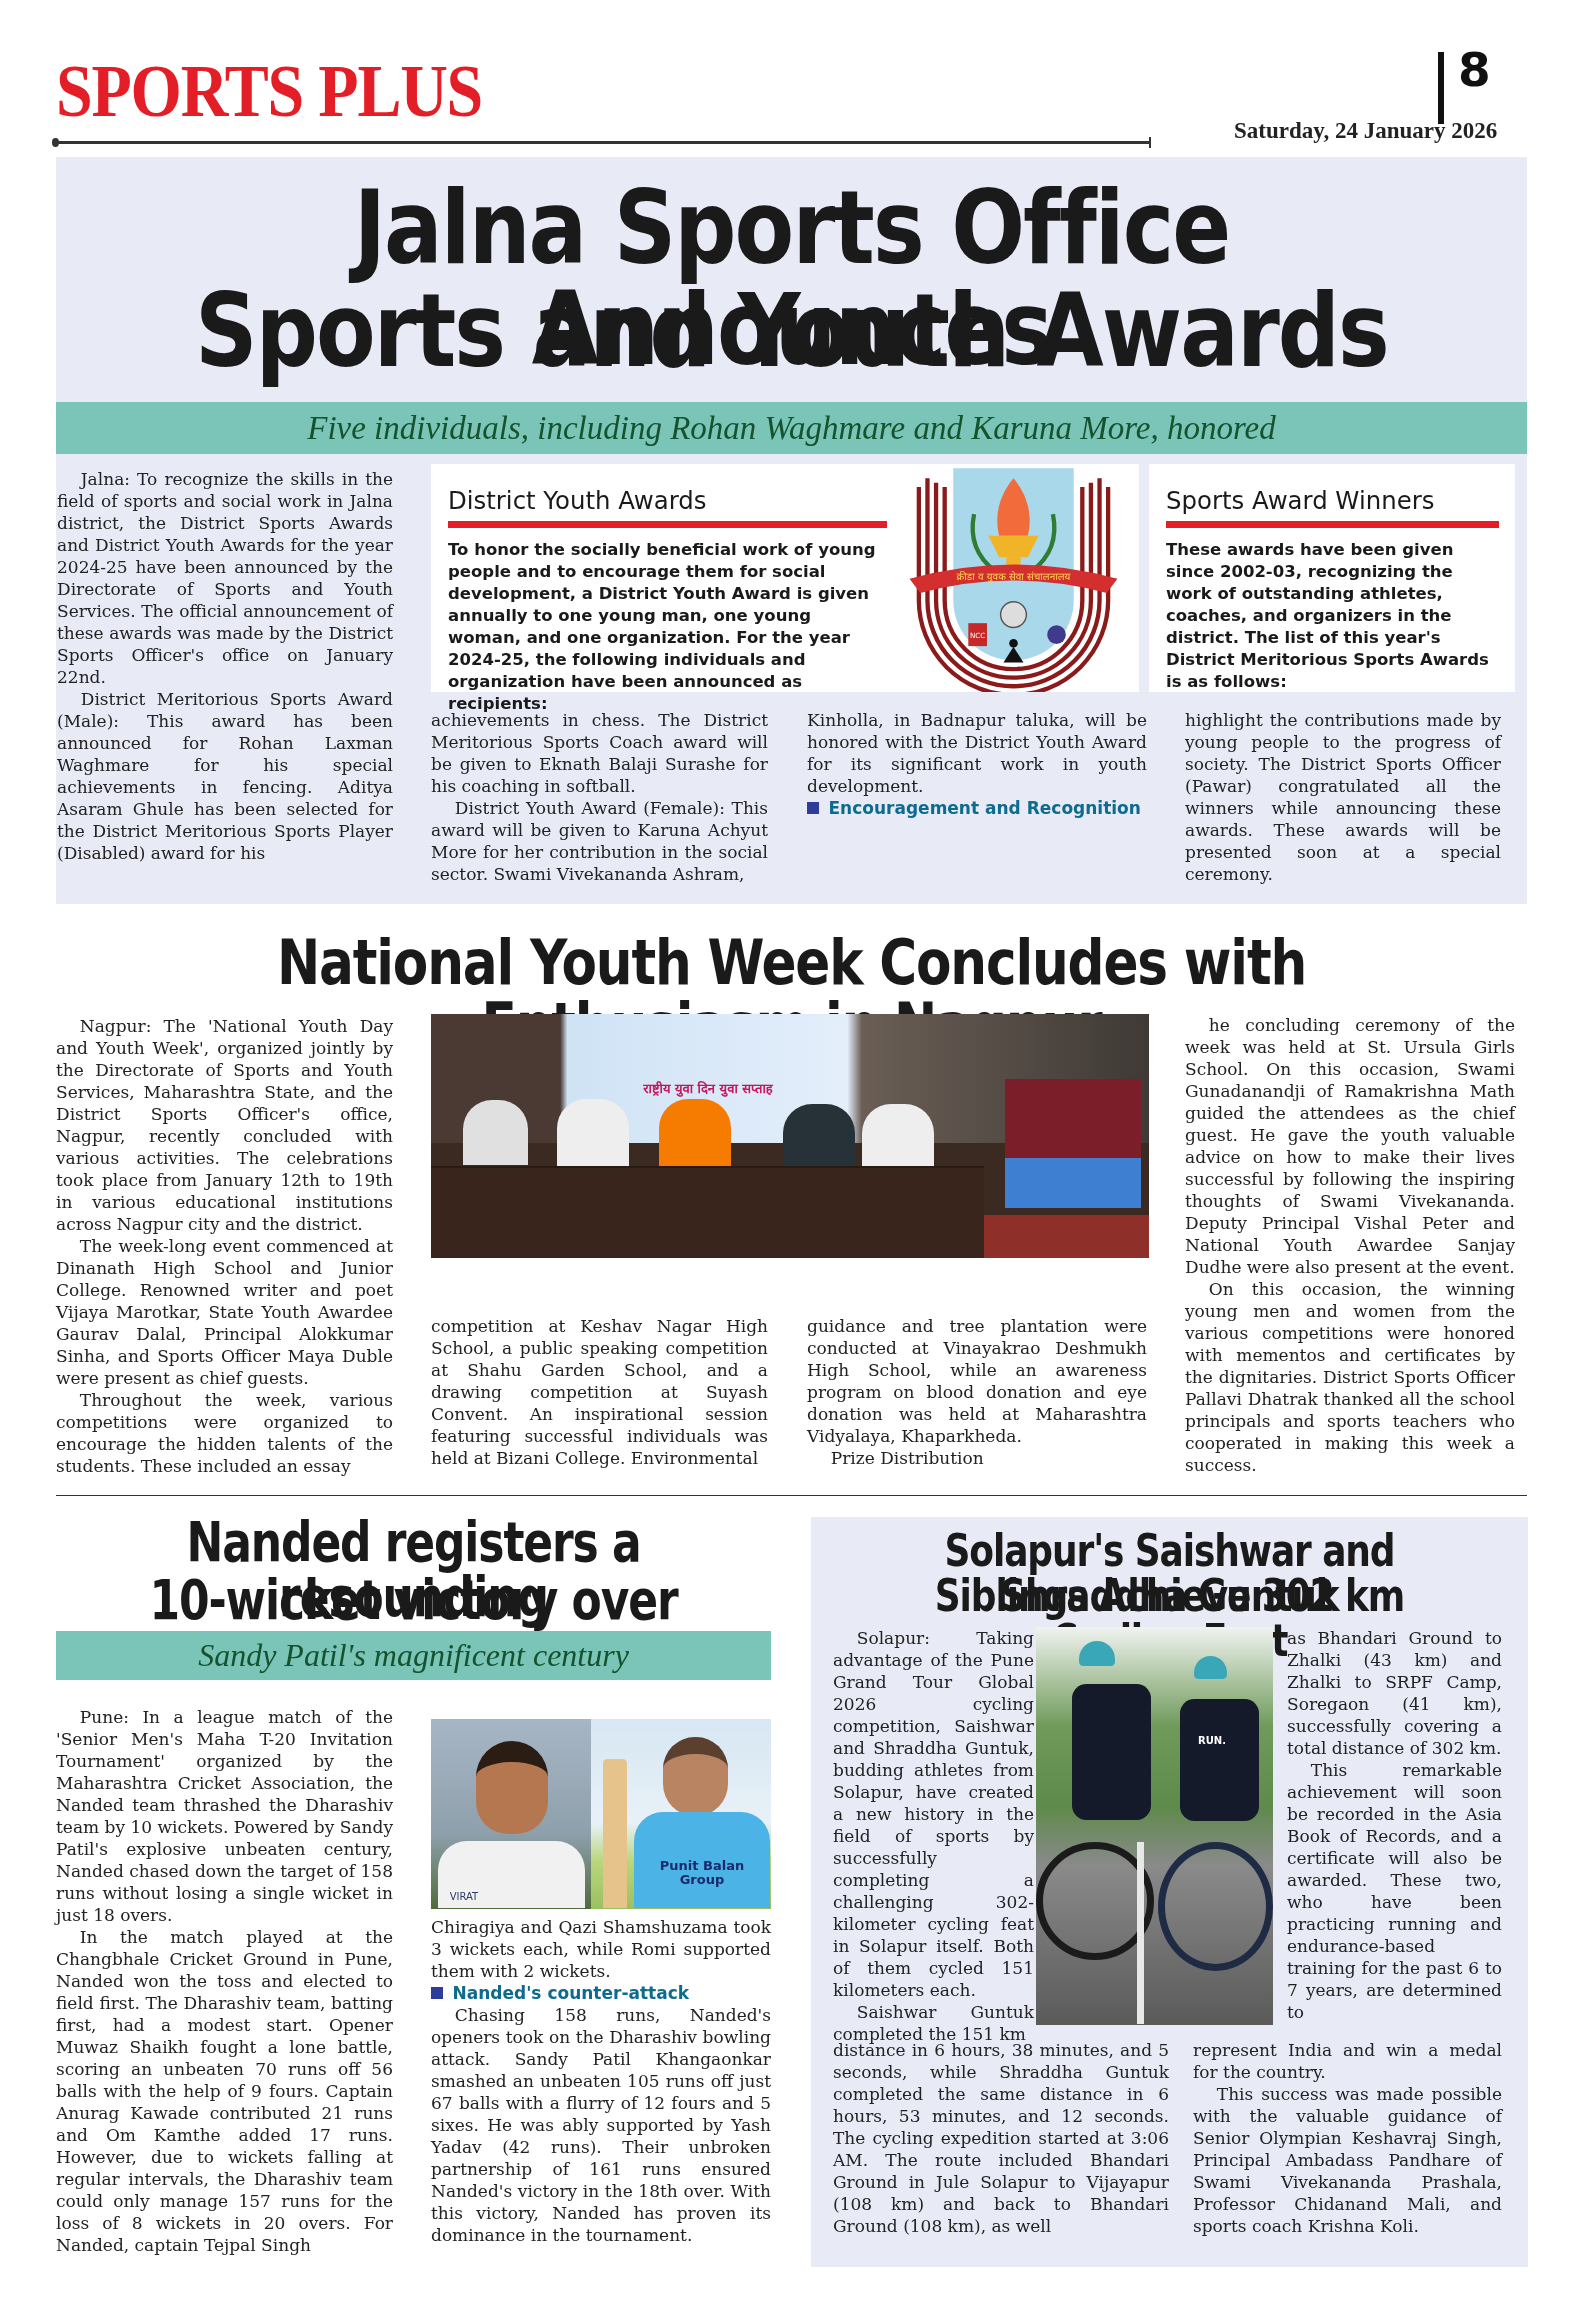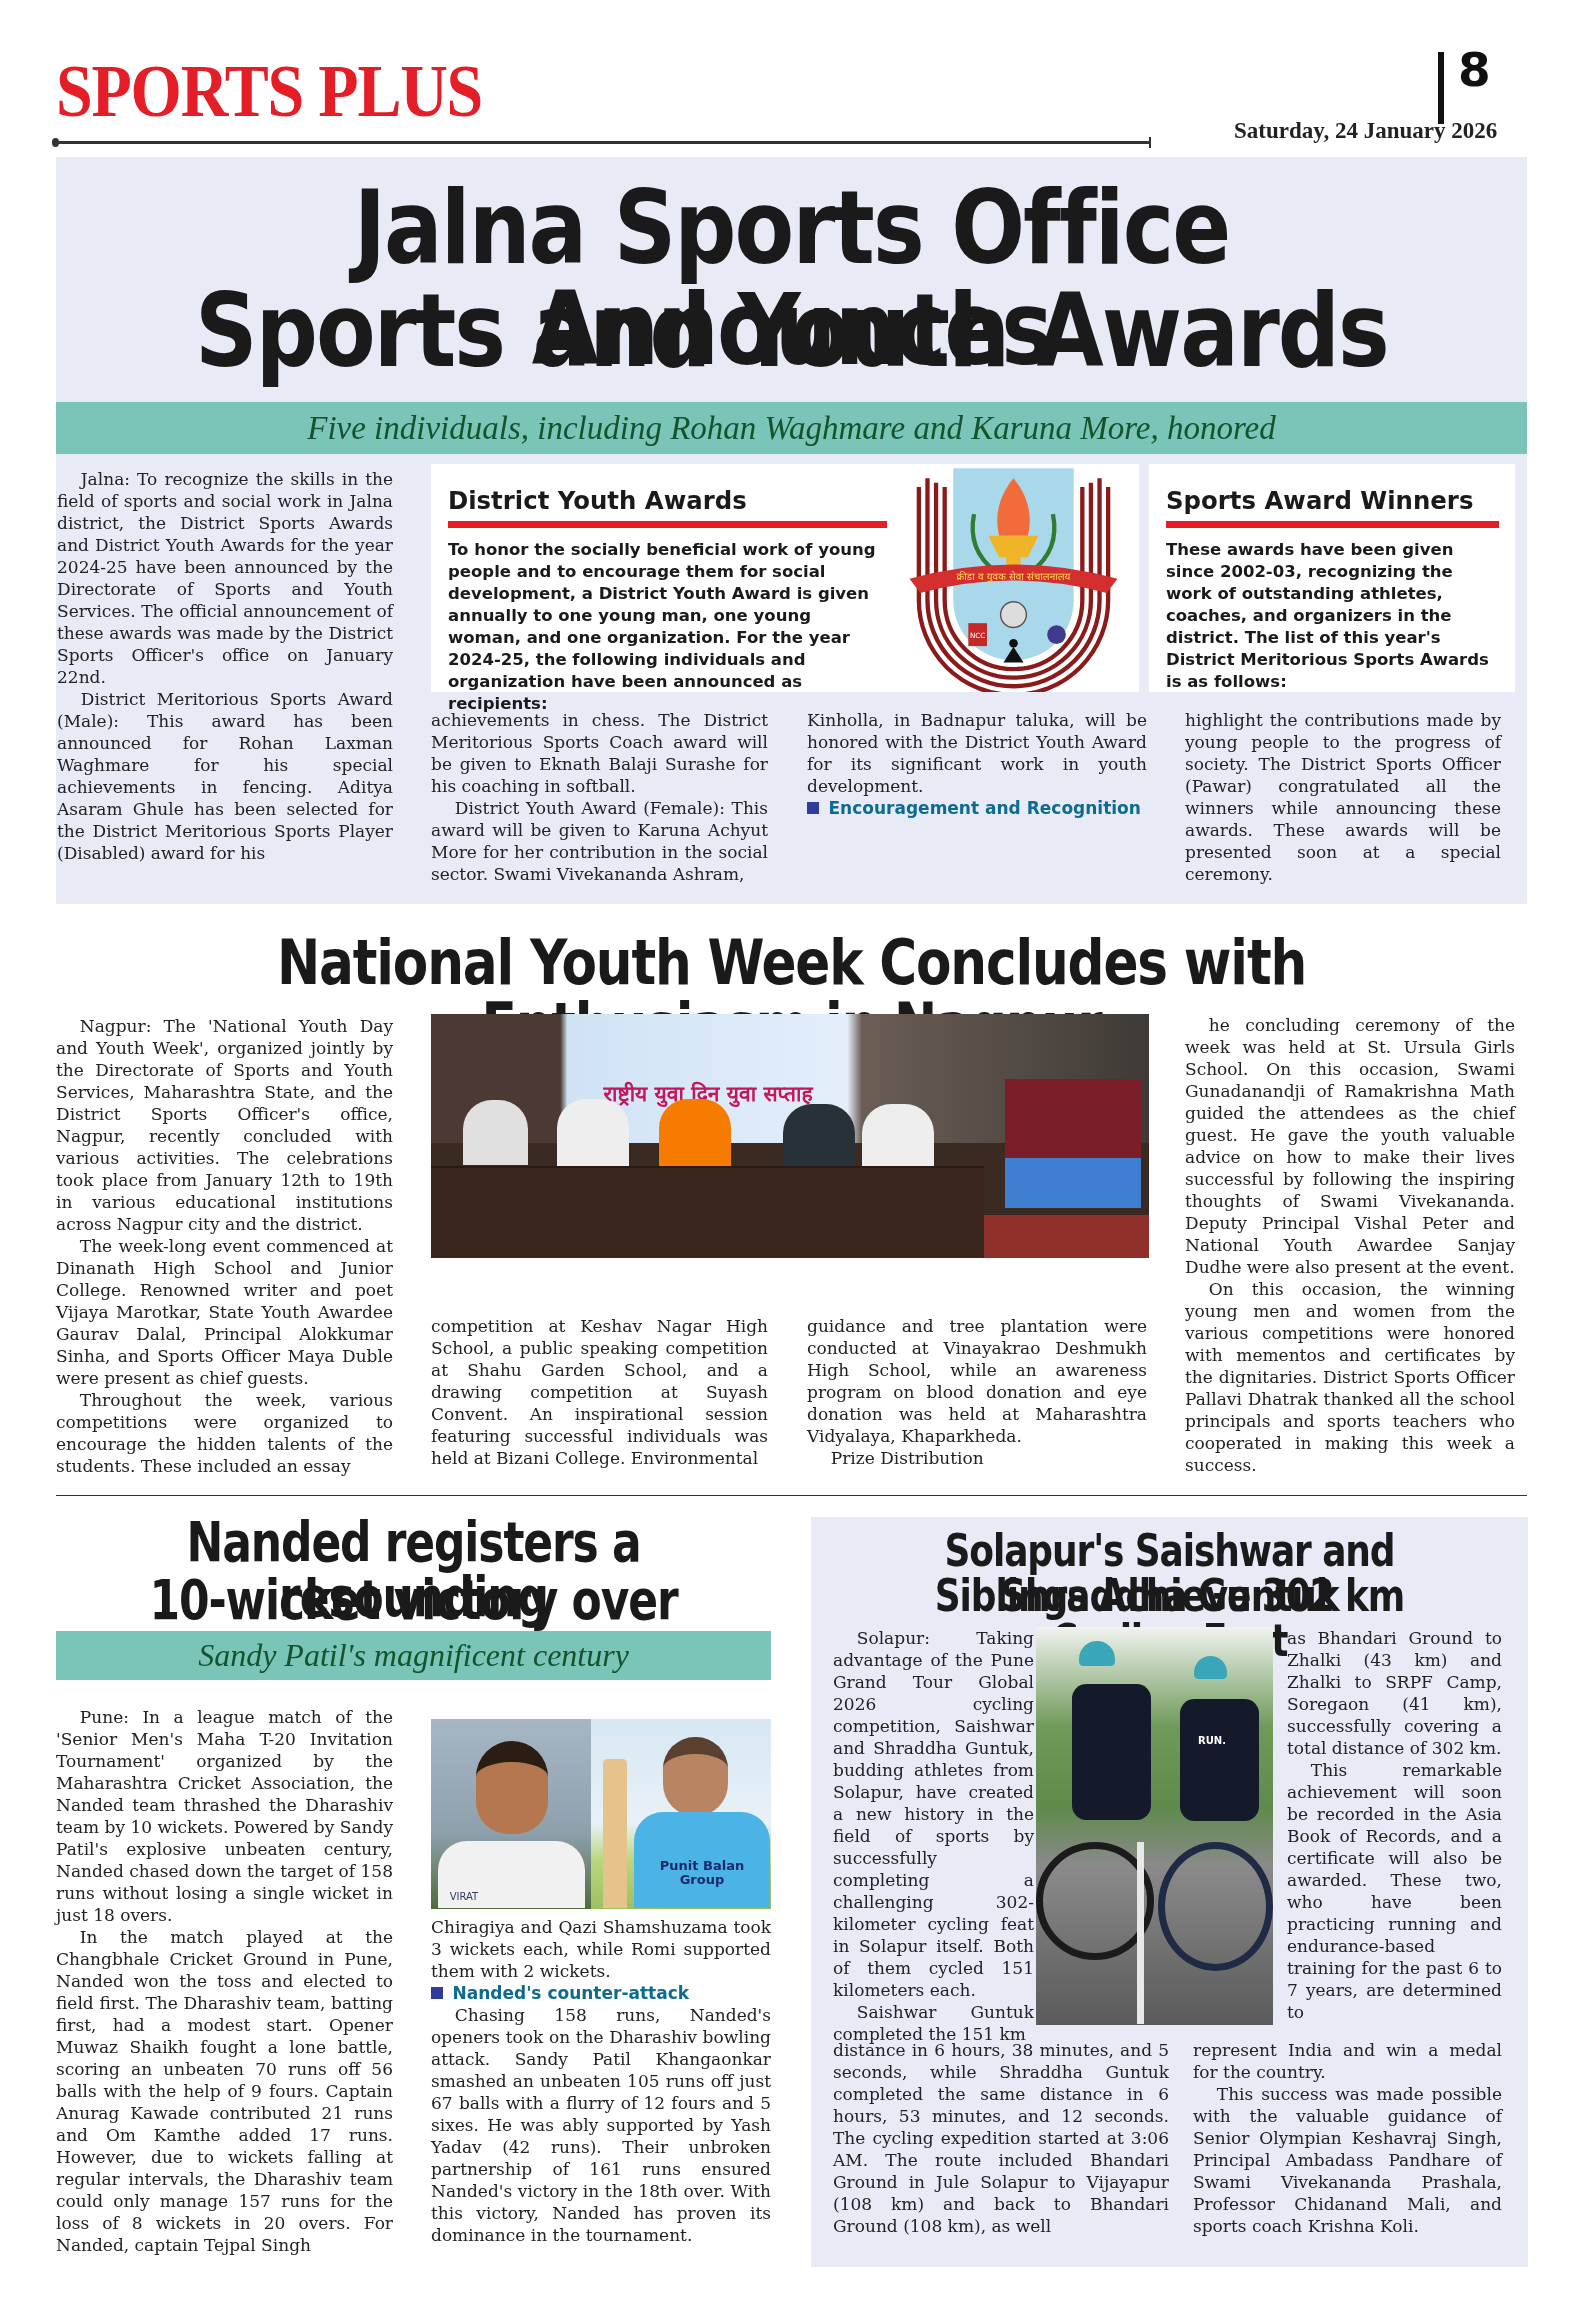--- a/index.html
+++ b/index.html
@@ -19,21 +19,21 @@
 
   
   .jalna-bg { left: 56px; top: 157px; width: 1471px; height: 747px; background: #e8eaf6; }
   .headline-xl { left: 56px; width: 1471px; text-align: center; font-family: "DejaVu Sans", sans-serif; font-weight: bold; color: #1a1a1a; letter-spacing: -2.2px; line-height: 1; }
   .jalna-h1 { top: 178px; font-size: 101px; transform: scaleX(0.86); transform-origin: center top; }
   .jalna-h2 { top: 281px; font-size: 101px; transform: scaleX(0.86); transform-origin: center top; }
   .teal-band { background: #7bc4b8; color: #14532d; font-family: "Liberation Serif", serif; font-style: italic; text-align: center; }
   .jalna-sub { left: 56px; top: 402px; width: 1471px; height: 52px; font-size: 33px; line-height: 52px; }
 
   .box-white { background: #fff; }
-  .box-title { font-family: "DejaVu Sans", sans-serif; font-weight: bold; color: #1a1a1a; }
+  .box-title { font-family: "DejaVu Sans", sans-serif; font-weight: normal; color: #1a1a1a; }
   .red-rule { height: 6.5px; background: #e41e26; }
   .box-text { font-family: "DejaVu Sans", sans-serif; font-weight: bold; font-size: 16.5px; line-height: 22px; color: #1a1a1a; }
 
   .col { font-family: "DejaVu Serif", serif; font-size: 17px; line-height: 22px; text-align: justify; color: #222; }
   .col p { text-indent: 1.4em; }
   .col p.noindent { text-indent: 0; }
   .subhead { font-family: "DejaVu Sans", sans-serif; font-weight: bold; color: #0d6b8f; font-size: 17px; text-indent: 0 !important; display: flex; align-items: center; gap: 10px; }
   .subhead .sq { display: inline-block; width: 11.5px; height: 11.5px; background: #2e3d9a; flex-shrink: 0; }
 
   
@@ -132,21 +132,21 @@
   <h2 class="abs nag-h">National Youth Week Concludes with Enthusiasm in Nagpur</h2>
 
   <div class="abs col" style="left:56px; top:1015px; width:337px;">
     <p>Nagpur: The 'National Youth Day and Youth Week', organized jointly by the Directorate of Sports and Youth Services, Maharashtra State, and the District Sports Officer's office, Nagpur, recently concluded with various activities. The celebrations took place from January 12th to 19th in various educational institutions across Nagpur city and the district.</p>
     <p>The week-long event commenced at Dinanath High School and Junior College. Renowned writer and poet Vijaya Marotkar, State Youth Awardee Gaurav Dalal, Principal Alokkumar Sinha, and Sports Officer Maya Duble were present as chief guests.</p>
     <p>Throughout the week, various competitions were organized to encourage the hidden talents of the students. These included an essay</p>
   </div>
 
   <div class="abs photo" style="left:431px; top:1014px; width:718px; height:244px; background:#3b2a22;">
     <div style="position:absolute; left:0; top:0; width:718px; height:129px; background:linear-gradient(90deg,#4a3a33 0%,#4a3a33 18%,#cfe3f5 19%,#e4eefb 58%,#6a5e55 60%,#3f3a36 100%);"></div>
-    <div style="position:absolute; left:144px; top:65px; width:266px; text-align:center; font-family:'DejaVu Sans',sans-serif; font-weight:bold; font-size:21px; color:#c2185b;">राष्ट्रीय युवा दिन युवा सप्ताह</div>
+    <div style="position:absolute; left:144px; top:65px; width:266px; text-align:center; font-family:'DejaVu Sans',sans-serif; font-weight:bold; font-size:13px; color:#c2185b;">राष्ट्रीय युवा दिन युवा सप्ताह</div>
     <div style="position:absolute; left:32px; top:86px; width:65px; height:65px; background:#e0e0e0; border-radius:29px 29px 0 0;"></div>
     <div style="position:absolute; left:126px; top:85px; width:72px; height:68px; background:#eeeeee; border-radius:29px 29px 0 0;"></div>
     <div style="position:absolute; left:228px; top:85px; width:72px; height:68px; background:#f57c00; border-radius:29px 29px 0 0;"></div>
     <div style="position:absolute; left:352px; top:90px; width:72px; height:63px; background:#263238; border-radius:29px 29px 0 0;"></div>
     <div style="position:absolute; left:431px; top:90px; width:72px; height:63px; background:#eeeeee; border-radius:29px 29px 0 0;"></div>
     <div style="position:absolute; left:0; top:152px; width:553px; height:92px; background:#3a251c; border-top:2.9px solid #2a1a14;"></div>
     <div style="position:absolute; left:574px; top:65px; width:136px; height:79px; background:#7b1e2a;"></div>
     <div style="position:absolute; left:574px; top:144px; width:136px; height:50px; background:#3f7fd1;"></div>
     <div style="position:absolute; left:553px; top:201px; width:165px; height:43px; background:#8e2f2a;"></div>
   </div>

